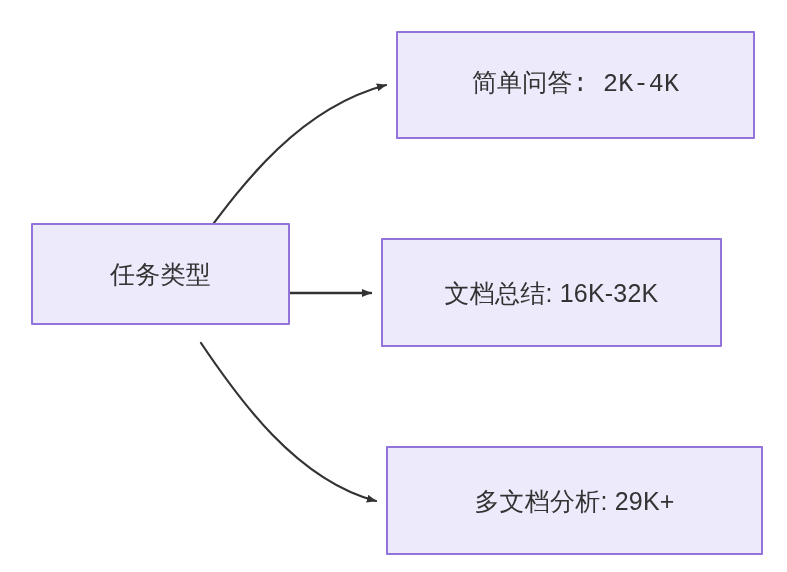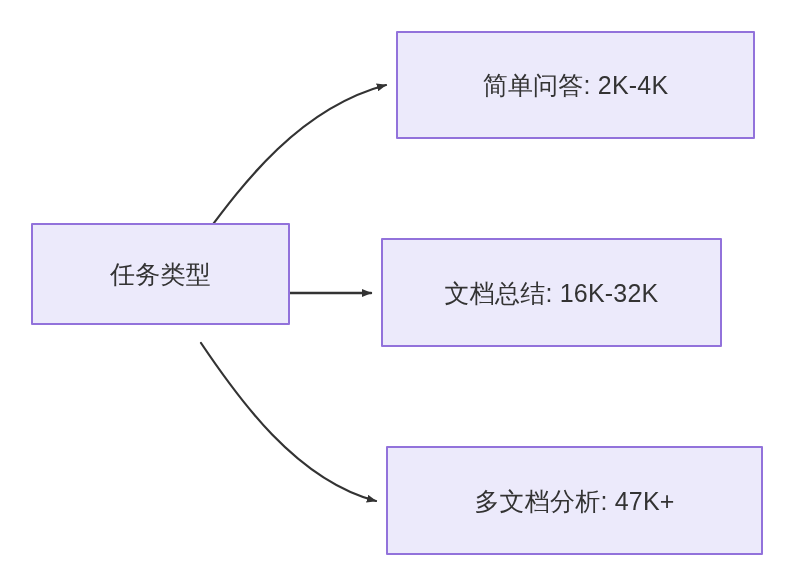--- a/index.html
+++ b/index.html
@@ -37,21 +37,21 @@
   }
   .flow-node .node-label {
     color: #333333;
     font-size: 25px;
     line-height: 1.2;
     letter-spacing: 0.2px;
     white-space: nowrap;
     text-align: center;
   }
   #node-root      { left: 31px;  top: 223px; width: 259px; height: 102px; }
-  #node-simple-qa { left: 396px; top: 31px;  width: 359px; height: 108px; }
+  #node-simple-qa { left: 396px; top: 31px;  width: 359px; height: 108px; font-family: Liberation Mono, monospace; }
   #node-doc-sum   { left: 381px; top: 238px; width: 341px; height: 109px; }
   #node-multi-doc { left: 386px; top: 446px; width: 377px; height: 109px; }
 </style>
 </head>
 <body>
 
 <div id="diagram-canvas">
 
   <svg id="edge-layer" viewBox="0 0 787 572" width="787" height="572" xmlns="http://www.w3.org/2000/svg">
     <defs>
@@ -73,16 +73,16 @@
 
   <div class="flow-node" id="node-simple-qa">
     <span class="node-label">简单问答: 2K-4K</span>
   </div>
 
   <div class="flow-node" id="node-doc-sum">
     <span class="node-label">文档总结: 16K-32K</span>
   </div>
 
   <div class="flow-node" id="node-multi-doc">
-    <span class="node-label">多文档分析: 47K+</span>
+    <span class="node-label">多文档分析: 29K+</span>
   </div>
 
 </div>
 
 </body></html>

